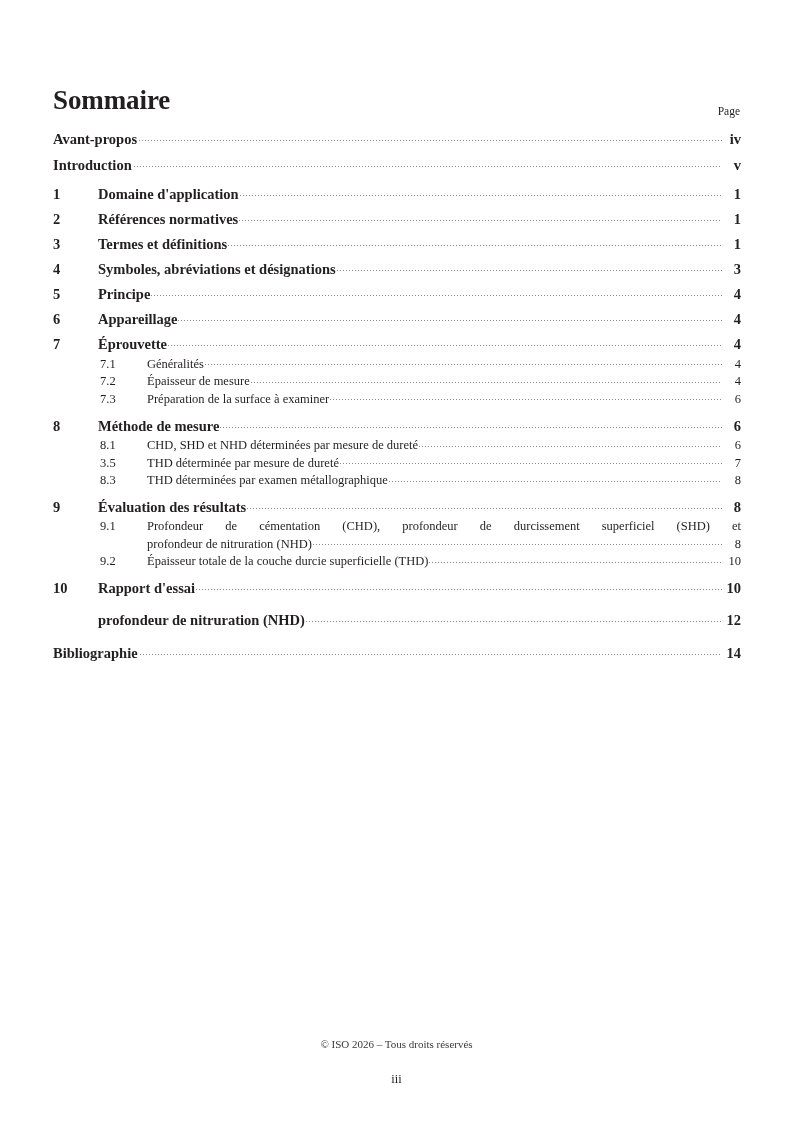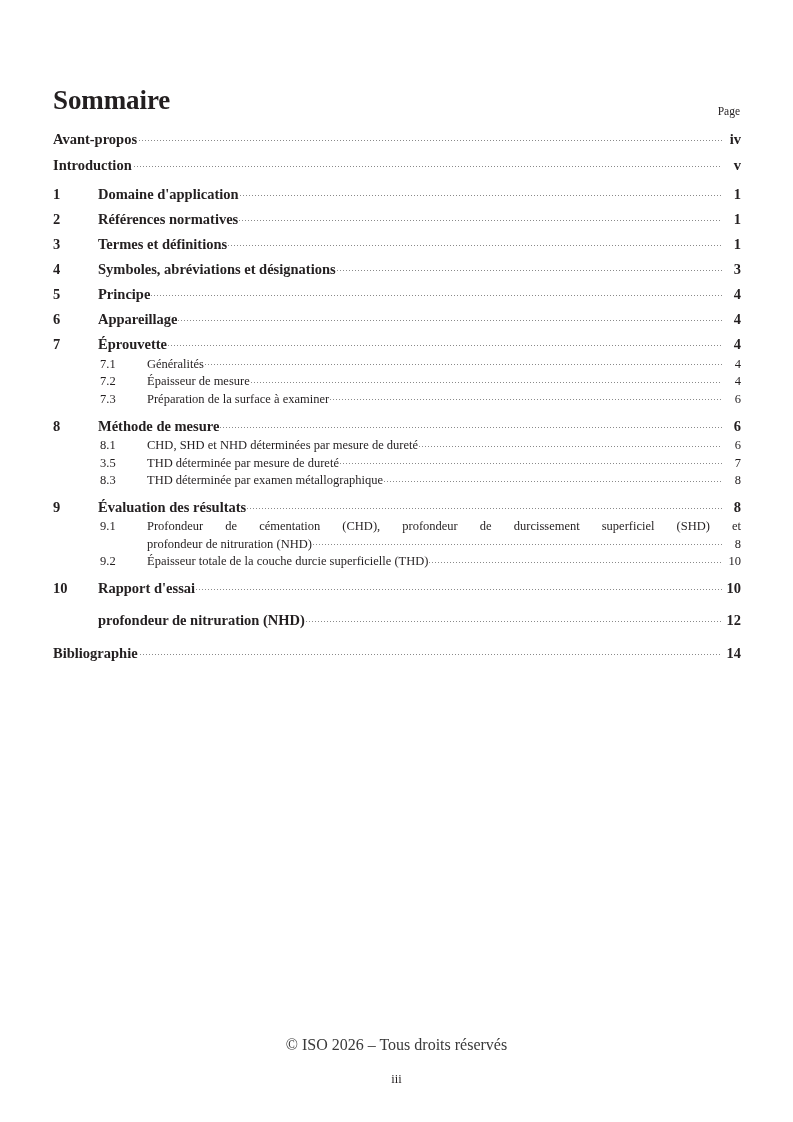--- a/index.html
+++ b/index.html
@@ -169,21 +169,21 @@
 
   
   .footer {
     position: absolute;
     left: 0;
     right: 0;
     bottom: 34px;
     text-align: center;
   }
   .footer-copy {
-    font-size: 16px;
+    font-size: 11px;
     line-height: 15px;
     color: #3a3a3a;
   }
   .footer-folio {
     font-size: 12.5px;
     line-height: 18px;
     color: #231f20;
     margin-top: 18px;
   }
 </style>
@@ -323,21 +323,21 @@
       <div class="line">
         <span class="num">3.5</span>
         <span class="txt">THD déterminée par mesure de dureté</span>
         <span class="leader"></span>
         <span class="pg">7</span>
       </div>
     </div>
     <div class="toc-entry lvl2">
       <div class="line">
         <span class="num">8.3</span>
-        <span class="txt">THD déterminée par examen métallographique</span>
+        <span class="txt">THD déterminées par examen métallographique</span>
         <span class="leader"></span>
         <span class="pg">8</span>
       </div>
     </div>
 
     <div class="toc-entry lvl1 sp-before-md">
       <div class="line">
         <span class="num">9</span>
         <span class="txt">Évaluation des résultats</span>
         <span class="leader"></span>

